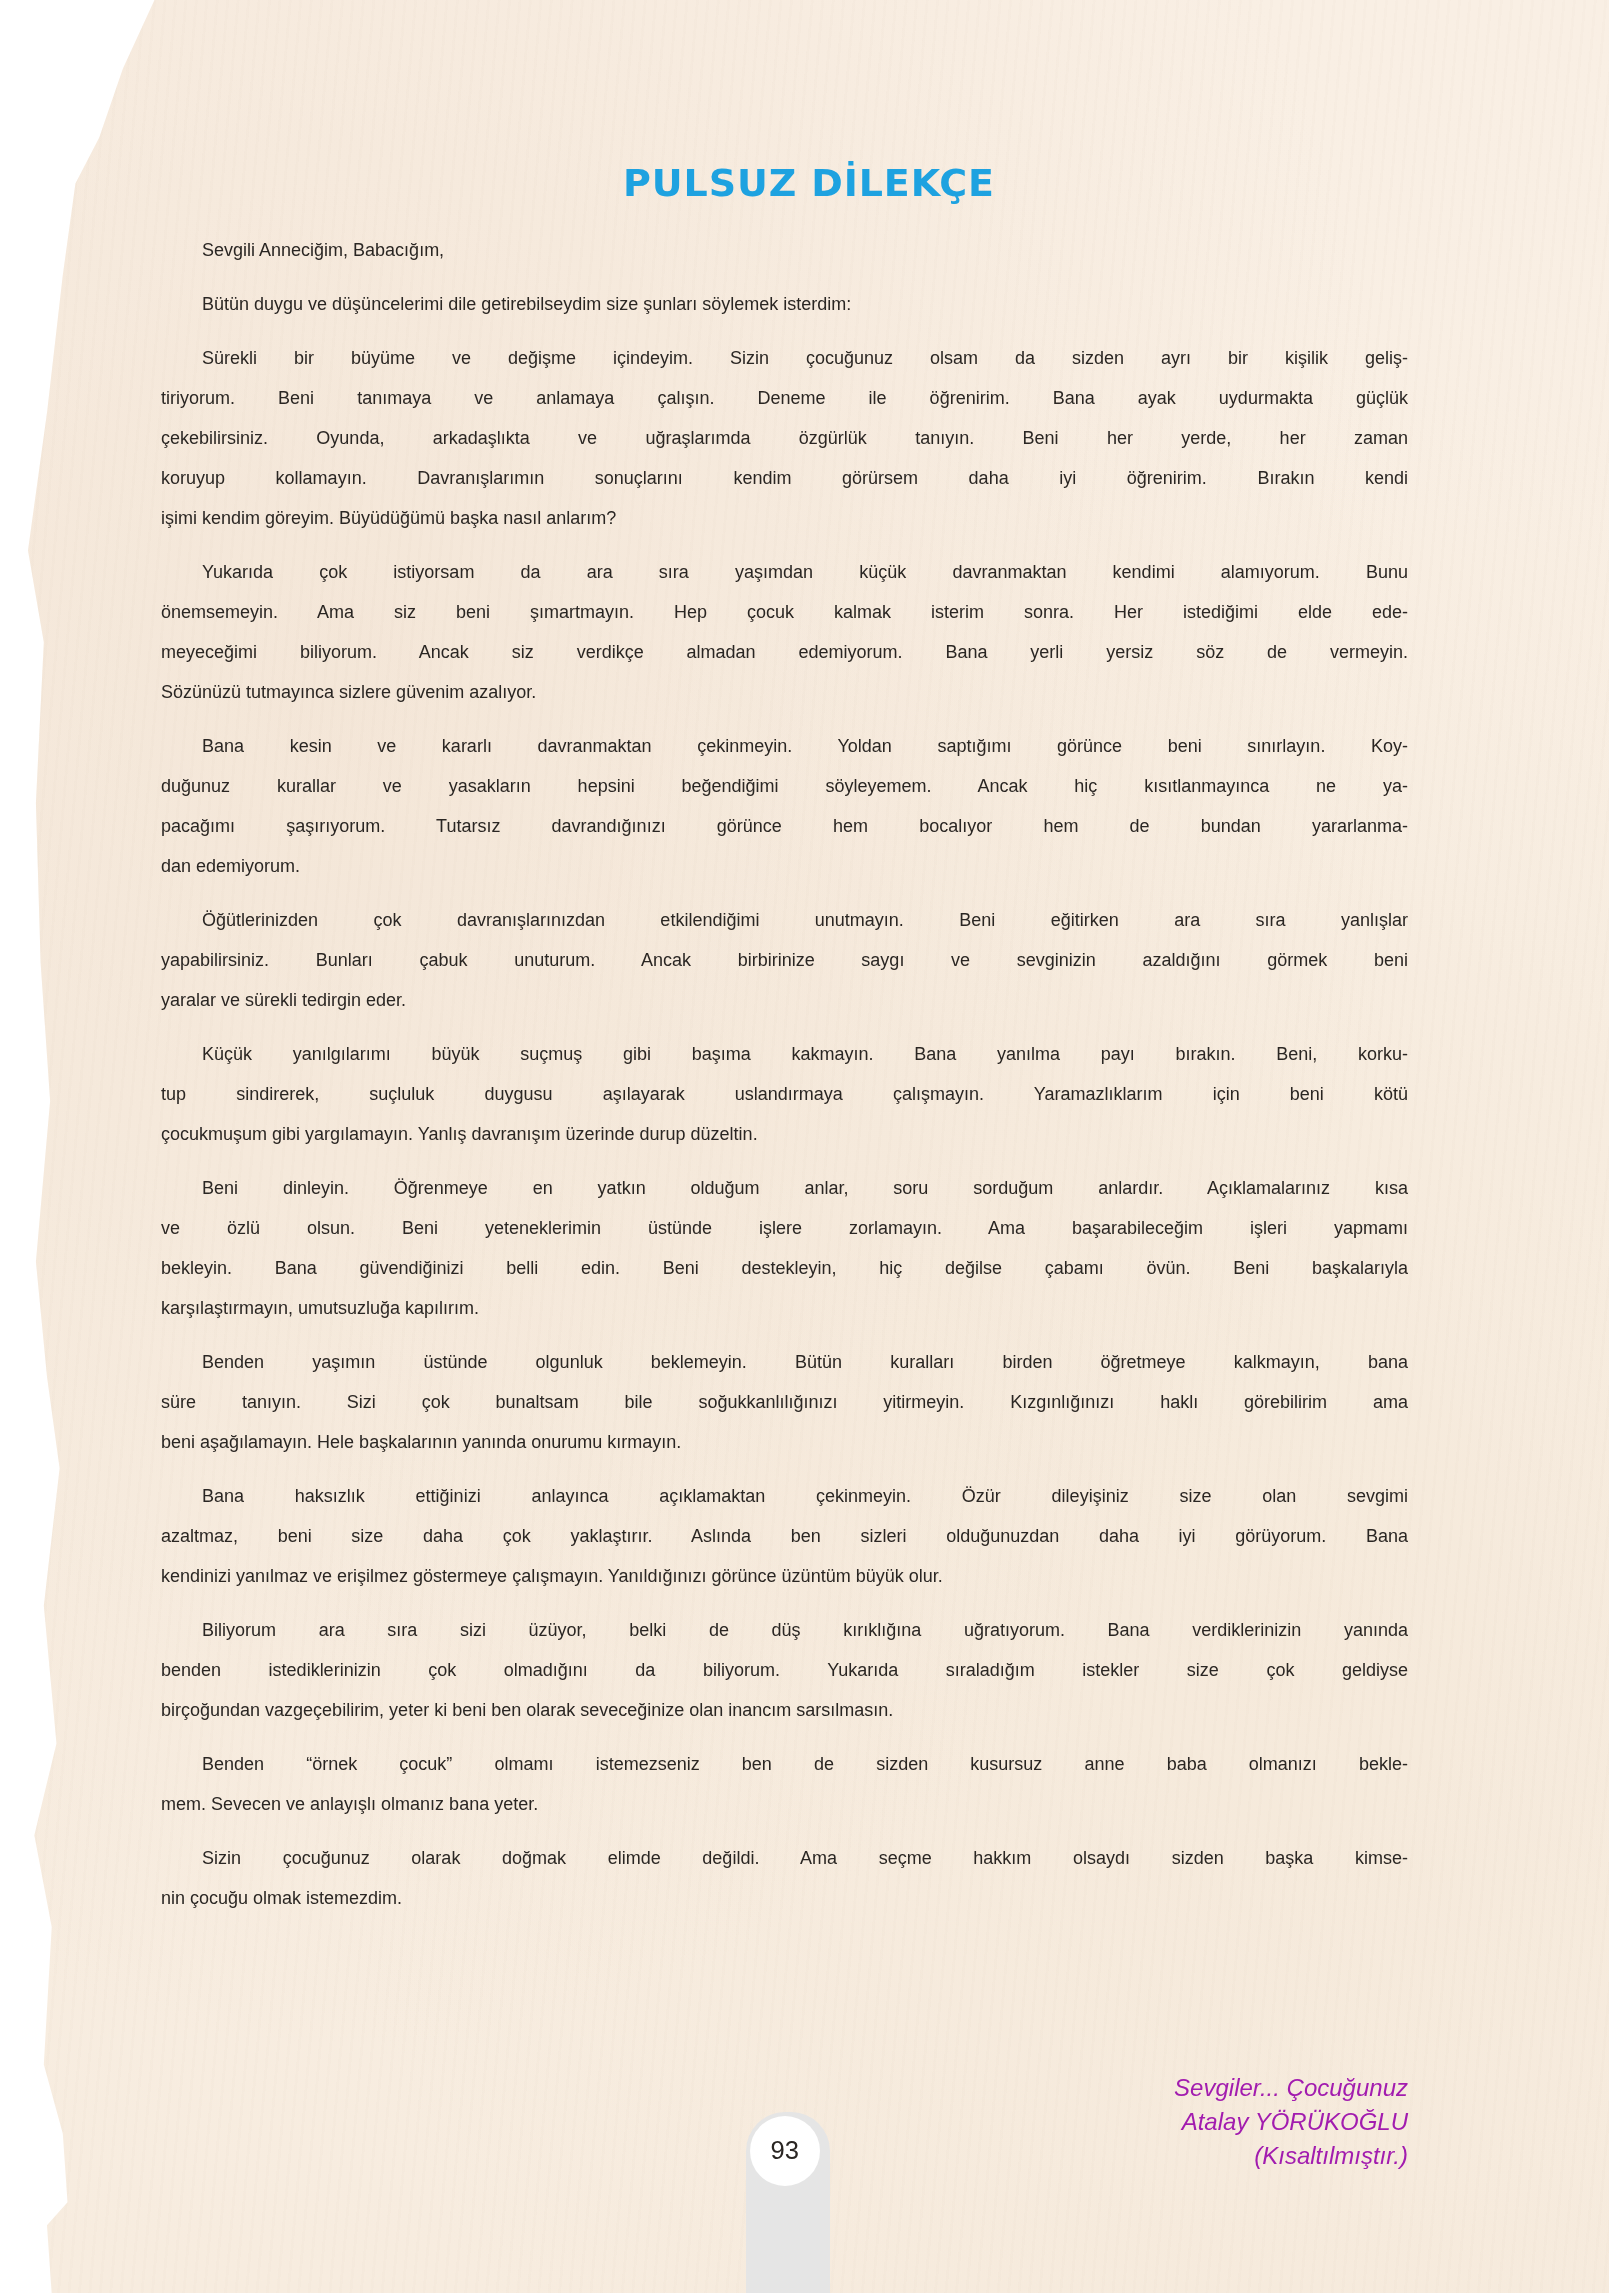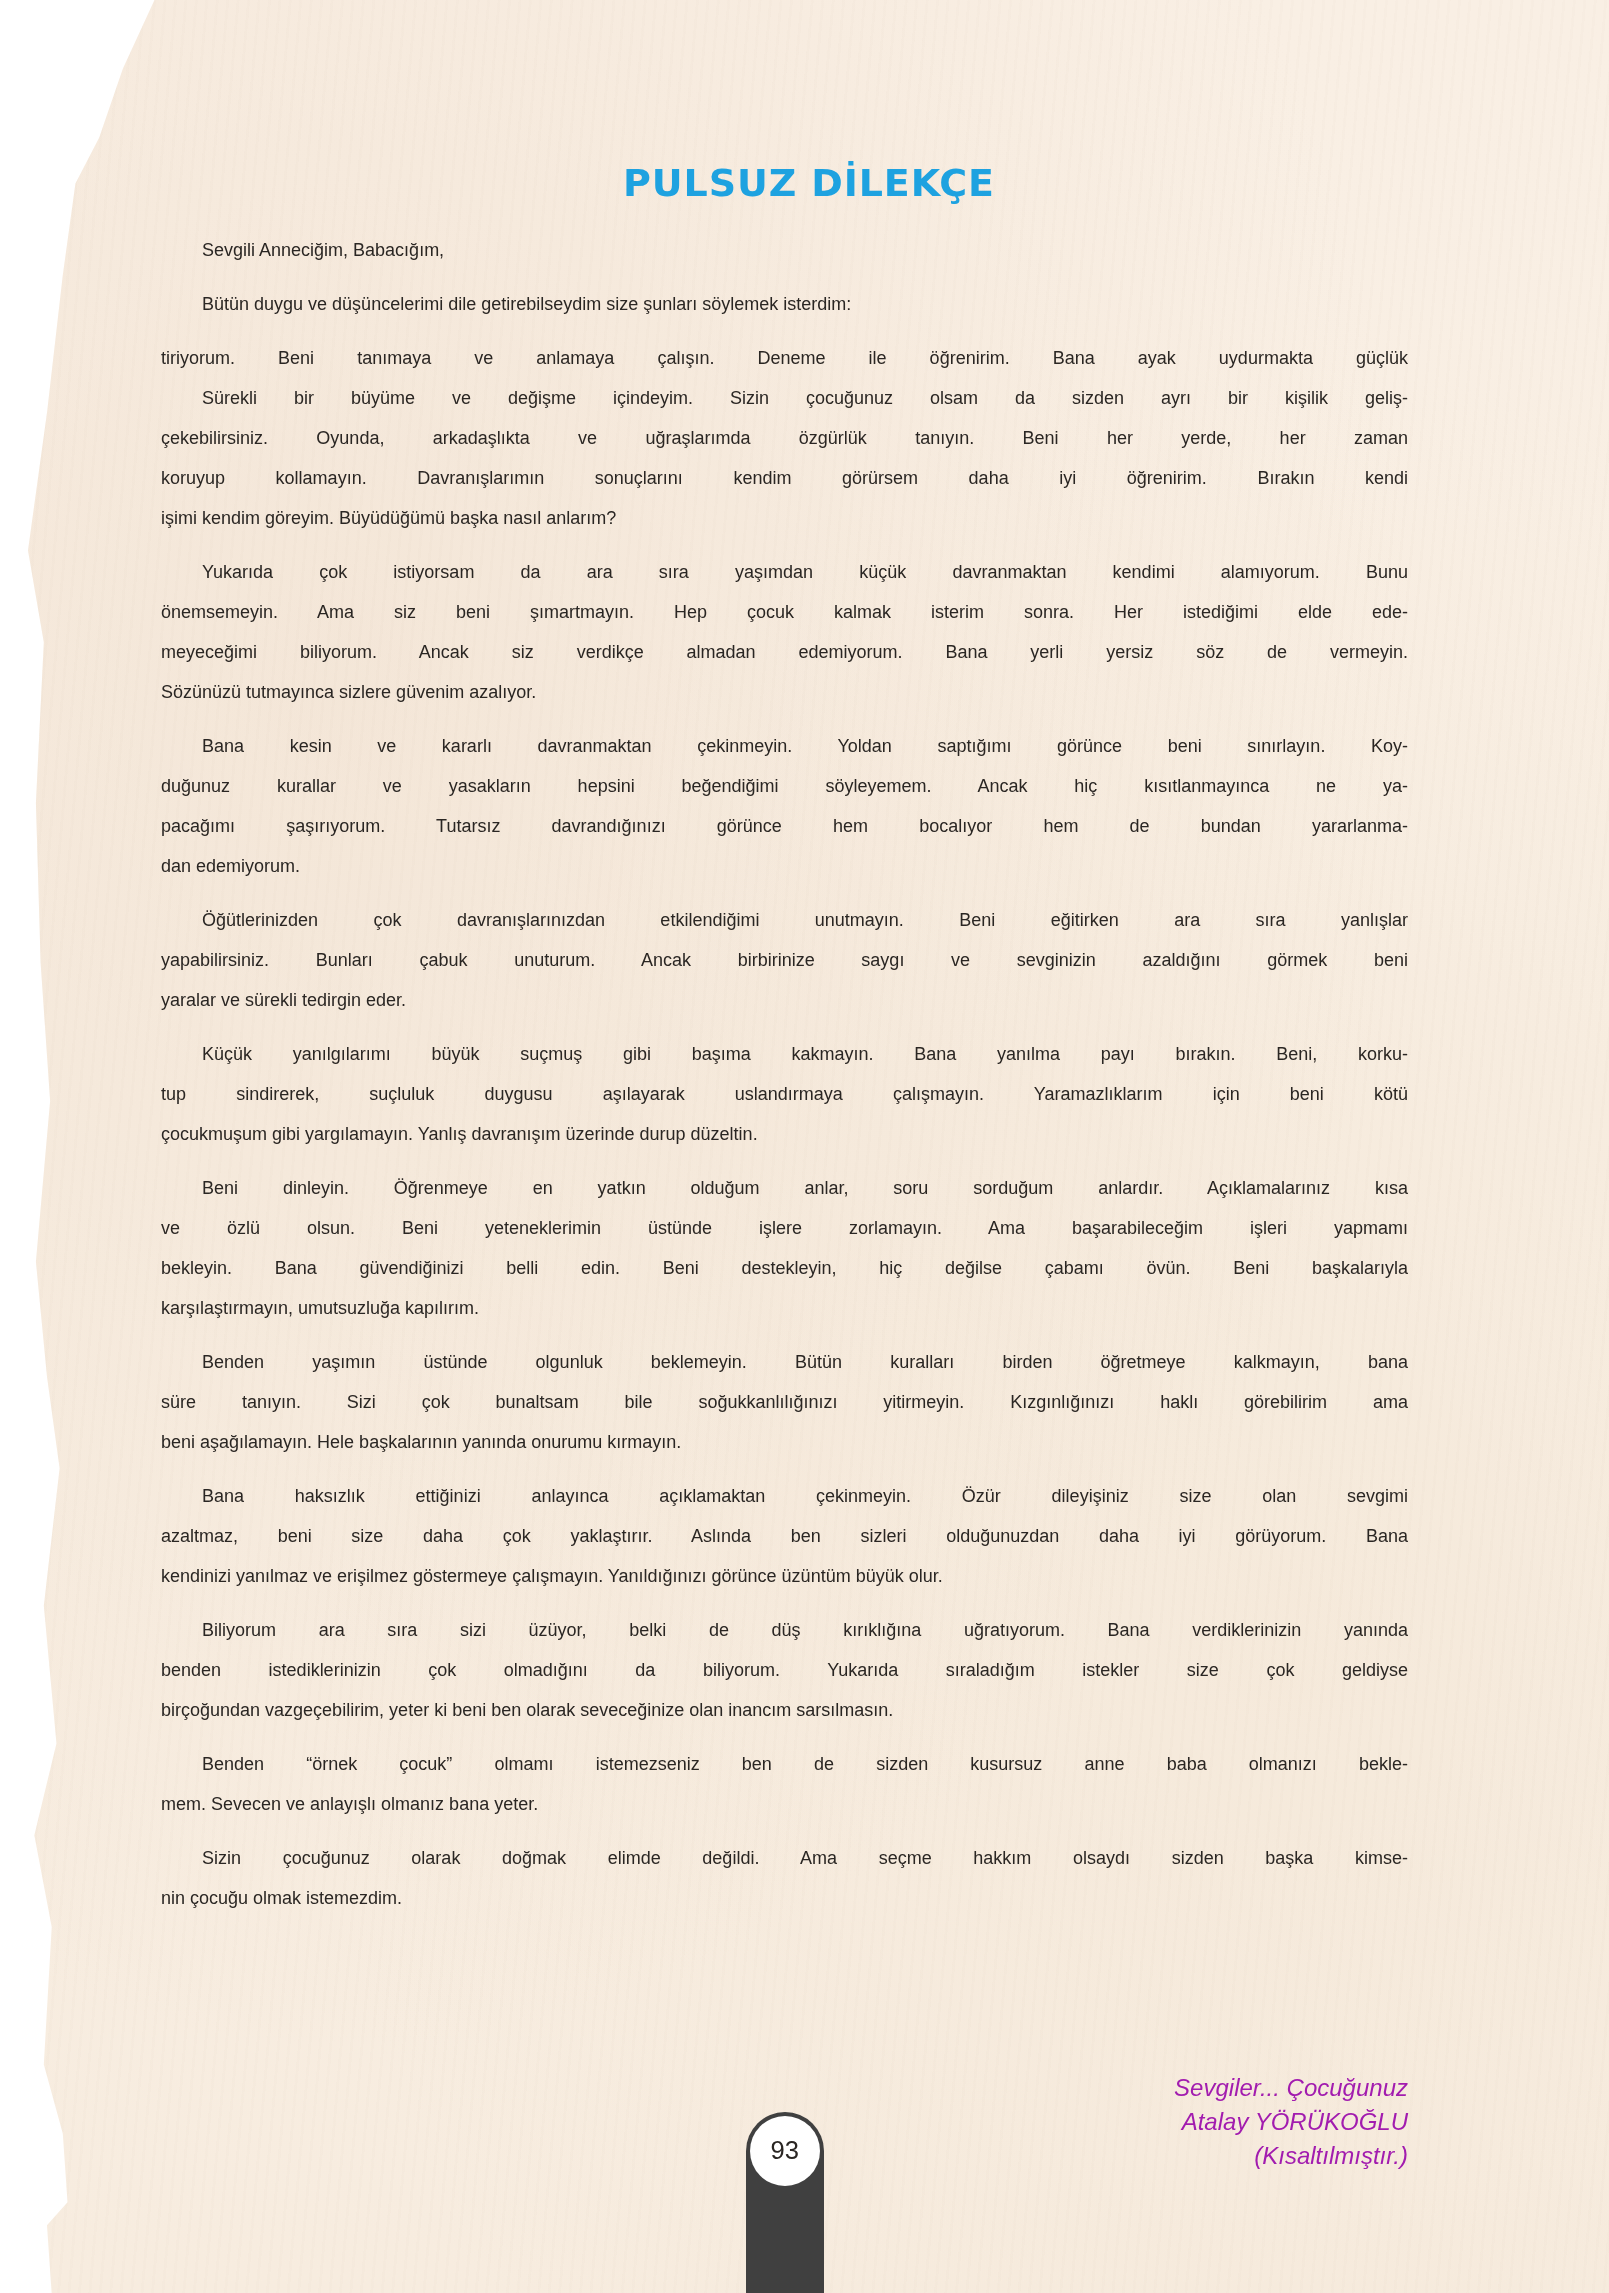--- a/index.html
+++ b/index.html
@@ -38,21 +38,21 @@
   .line { display: block; white-space: nowrap; text-align: justify; text-align-last: justify; height: 40px; }
   .line.last { text-align-last: left; }
   .line.indent { padding-left: 41px; }
   .signature {
     position: absolute; right: 202px; top: 2071px; text-align: right;
     font-size: 24px; color: #a21caf; line-height: 34px; font-style: italic;
   }
   .sig-name { font-weight: normal; }
   .page-tab {
     position: absolute; left: 746px; top: 2112px; width: 78px; height: 182px;
-    background: #404040; border-radius: 39px 39px 0 0;
+    background: #e5e5e5; border-radius: 39px 39px 0 0; padding-left: 6px;
   }
   .page-circle {
     position: absolute; left: 3.8px; top: 3.8px; width: 70px; height: 70px; border-radius: 50%;
     background: radial-gradient(circle, #ffffff 70%, #e6f4fb 100%);
     display: flex; align-items: center; justify-content: center;
     font-size: 25.6px; color: #2a2623;
   }
 </style>
 </head>
 <body>
@@ -64,22 +64,22 @@
 </h1>
 
 <div class="body-text" id="letter-body">
     <div class="para">
       <span class="line indent last">Sevgili Anneciğim, Babacığım,</span>
     </div>
     <div class="para">
       <span class="line indent last">Bütün duygu ve düşüncelerimi dile getirebilseydim size şunları söylemek isterdim:</span>
     </div>
     <div class="para">
+      <span class="line indent">Sürekli bir büyüme ve değişme içindeyim. Sizin çocuğunuz olsam da sizden ayrı bir kişilik geliş-</span>
       <span class="line">tiriyorum. Beni tanımaya ve anlamaya çalışın. Deneme ile öğrenirim. Bana ayak uydurmakta güçlük</span>
-      <span class="line indent">Sürekli bir büyüme ve değişme içindeyim. Sizin çocuğunuz olsam da sizden ayrı bir kişilik geliş-</span>
       <span class="line">çekebilirsiniz. Oyunda, arkadaşlıkta ve uğraşlarımda özgürlük tanıyın. Beni her yerde, her zaman</span>
       <span class="line">koruyup kollamayın. Davranışlarımın sonuçlarını kendim görürsem daha iyi öğrenirim. Bırakın kendi</span>
       <span class="line last">işimi kendim göreyim. Büyüdüğümü başka nasıl anlarım?</span>
     </div>
     <div class="para">
       <span class="line indent">Yukarıda çok istiyorsam da ara sıra yaşımdan küçük davranmaktan kendimi alamıyorum. Bunu</span>
       <span class="line">önemsemeyin. Ama siz beni şımartmayın. Hep çocuk kalmak isterim sonra. Her istediğimi elde ede-</span>
       <span class="line">meyeceğimi biliyorum. Ancak siz verdikçe almadan edemiyorum. Bana yerli yersiz söz de vermeyin.</span>
       <span class="line last">Sözünüzü tutmayınca sizlere güvenim azalıyor.</span>
     </div>

